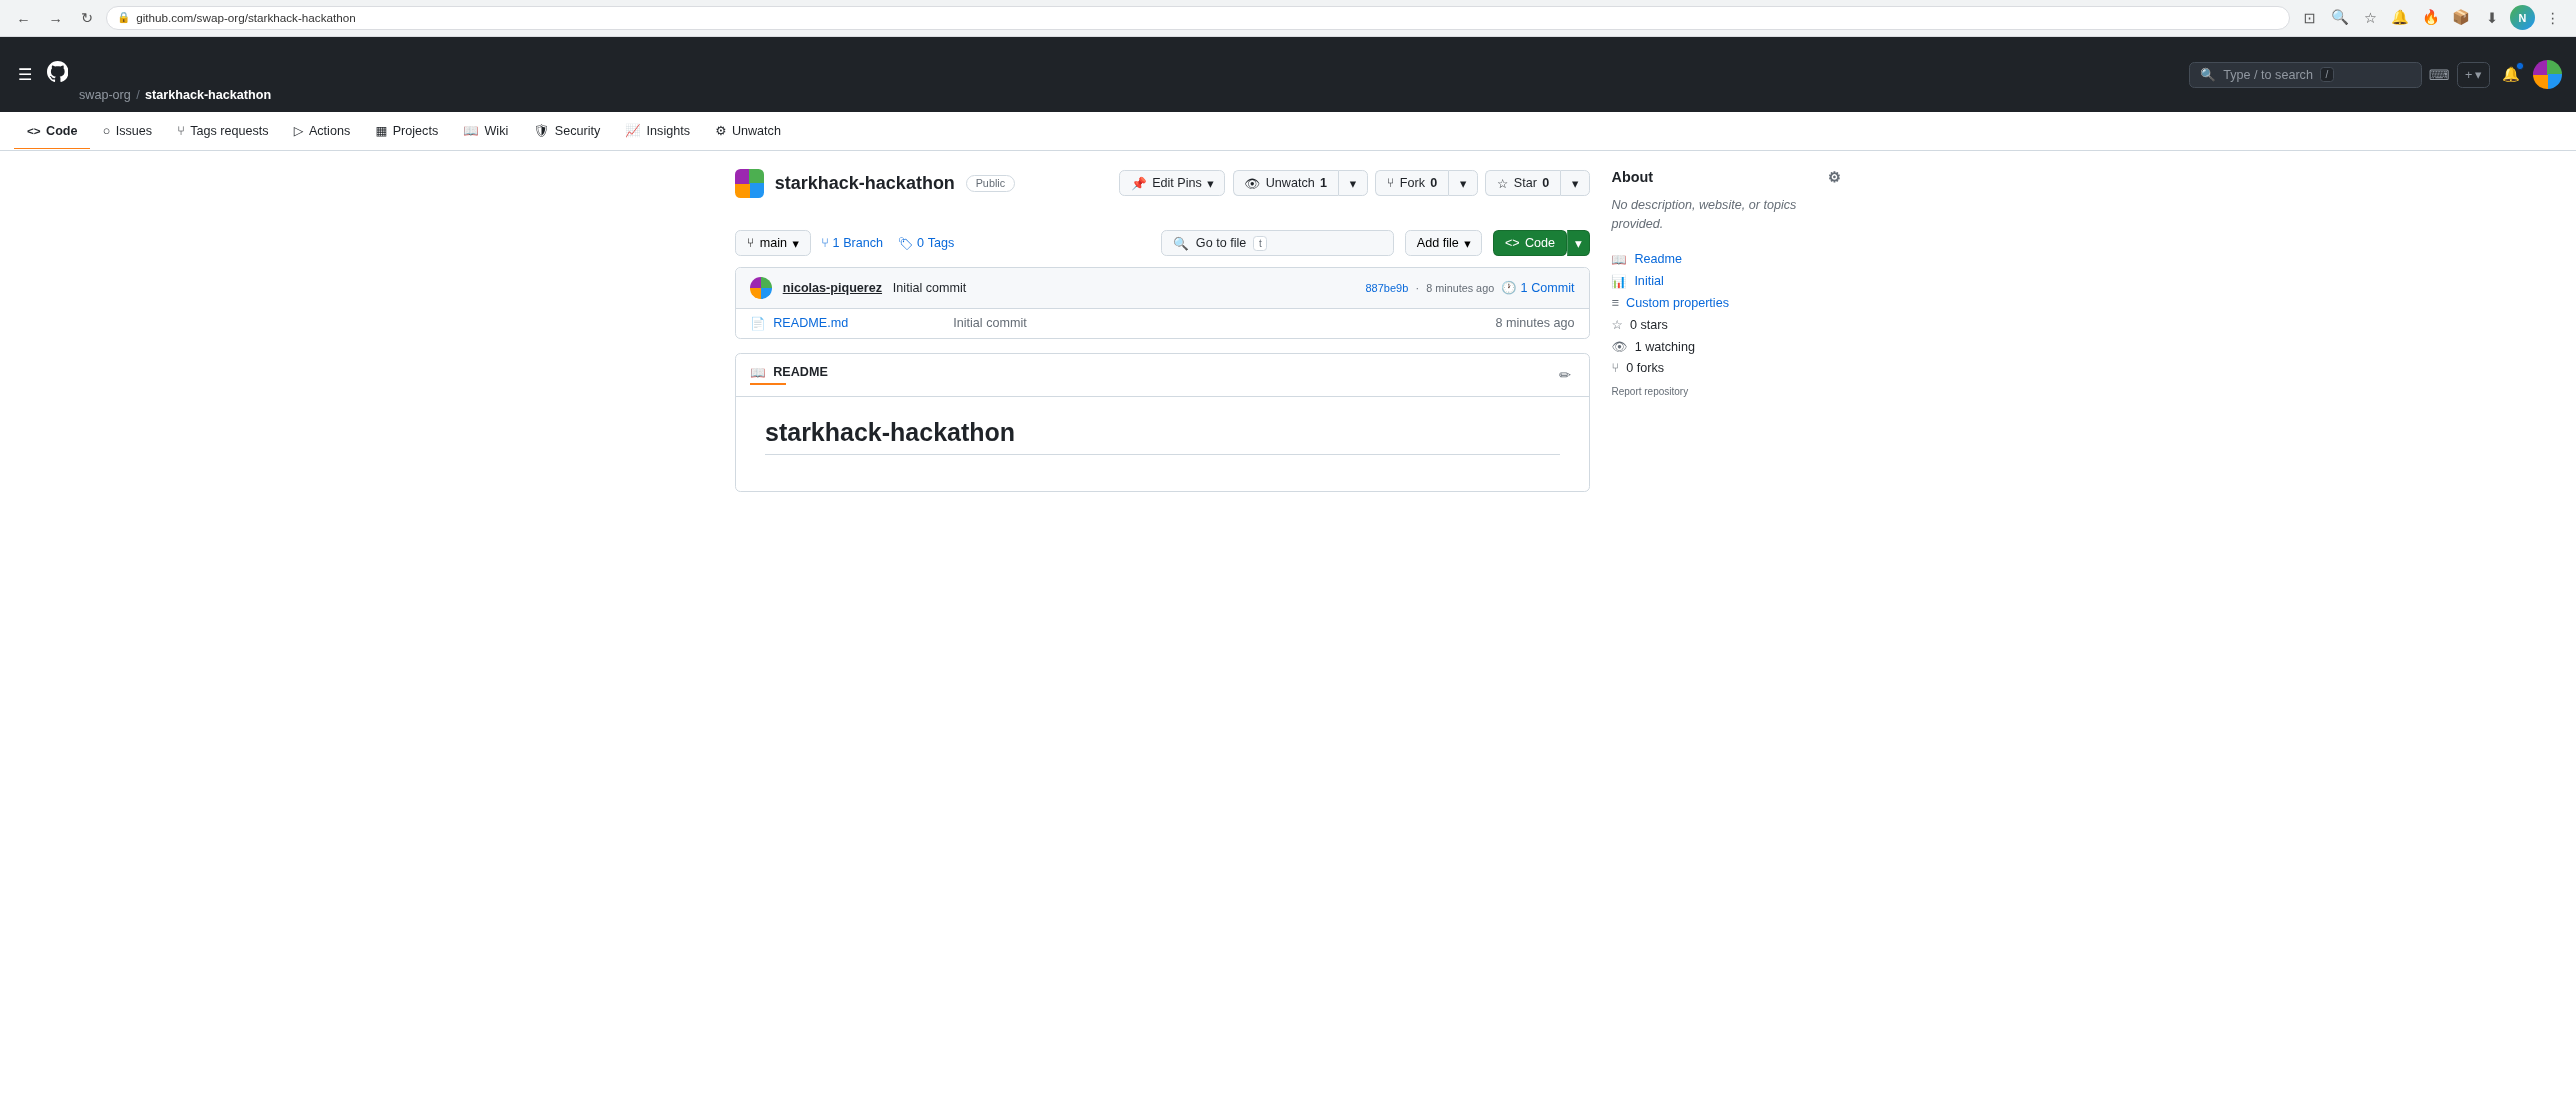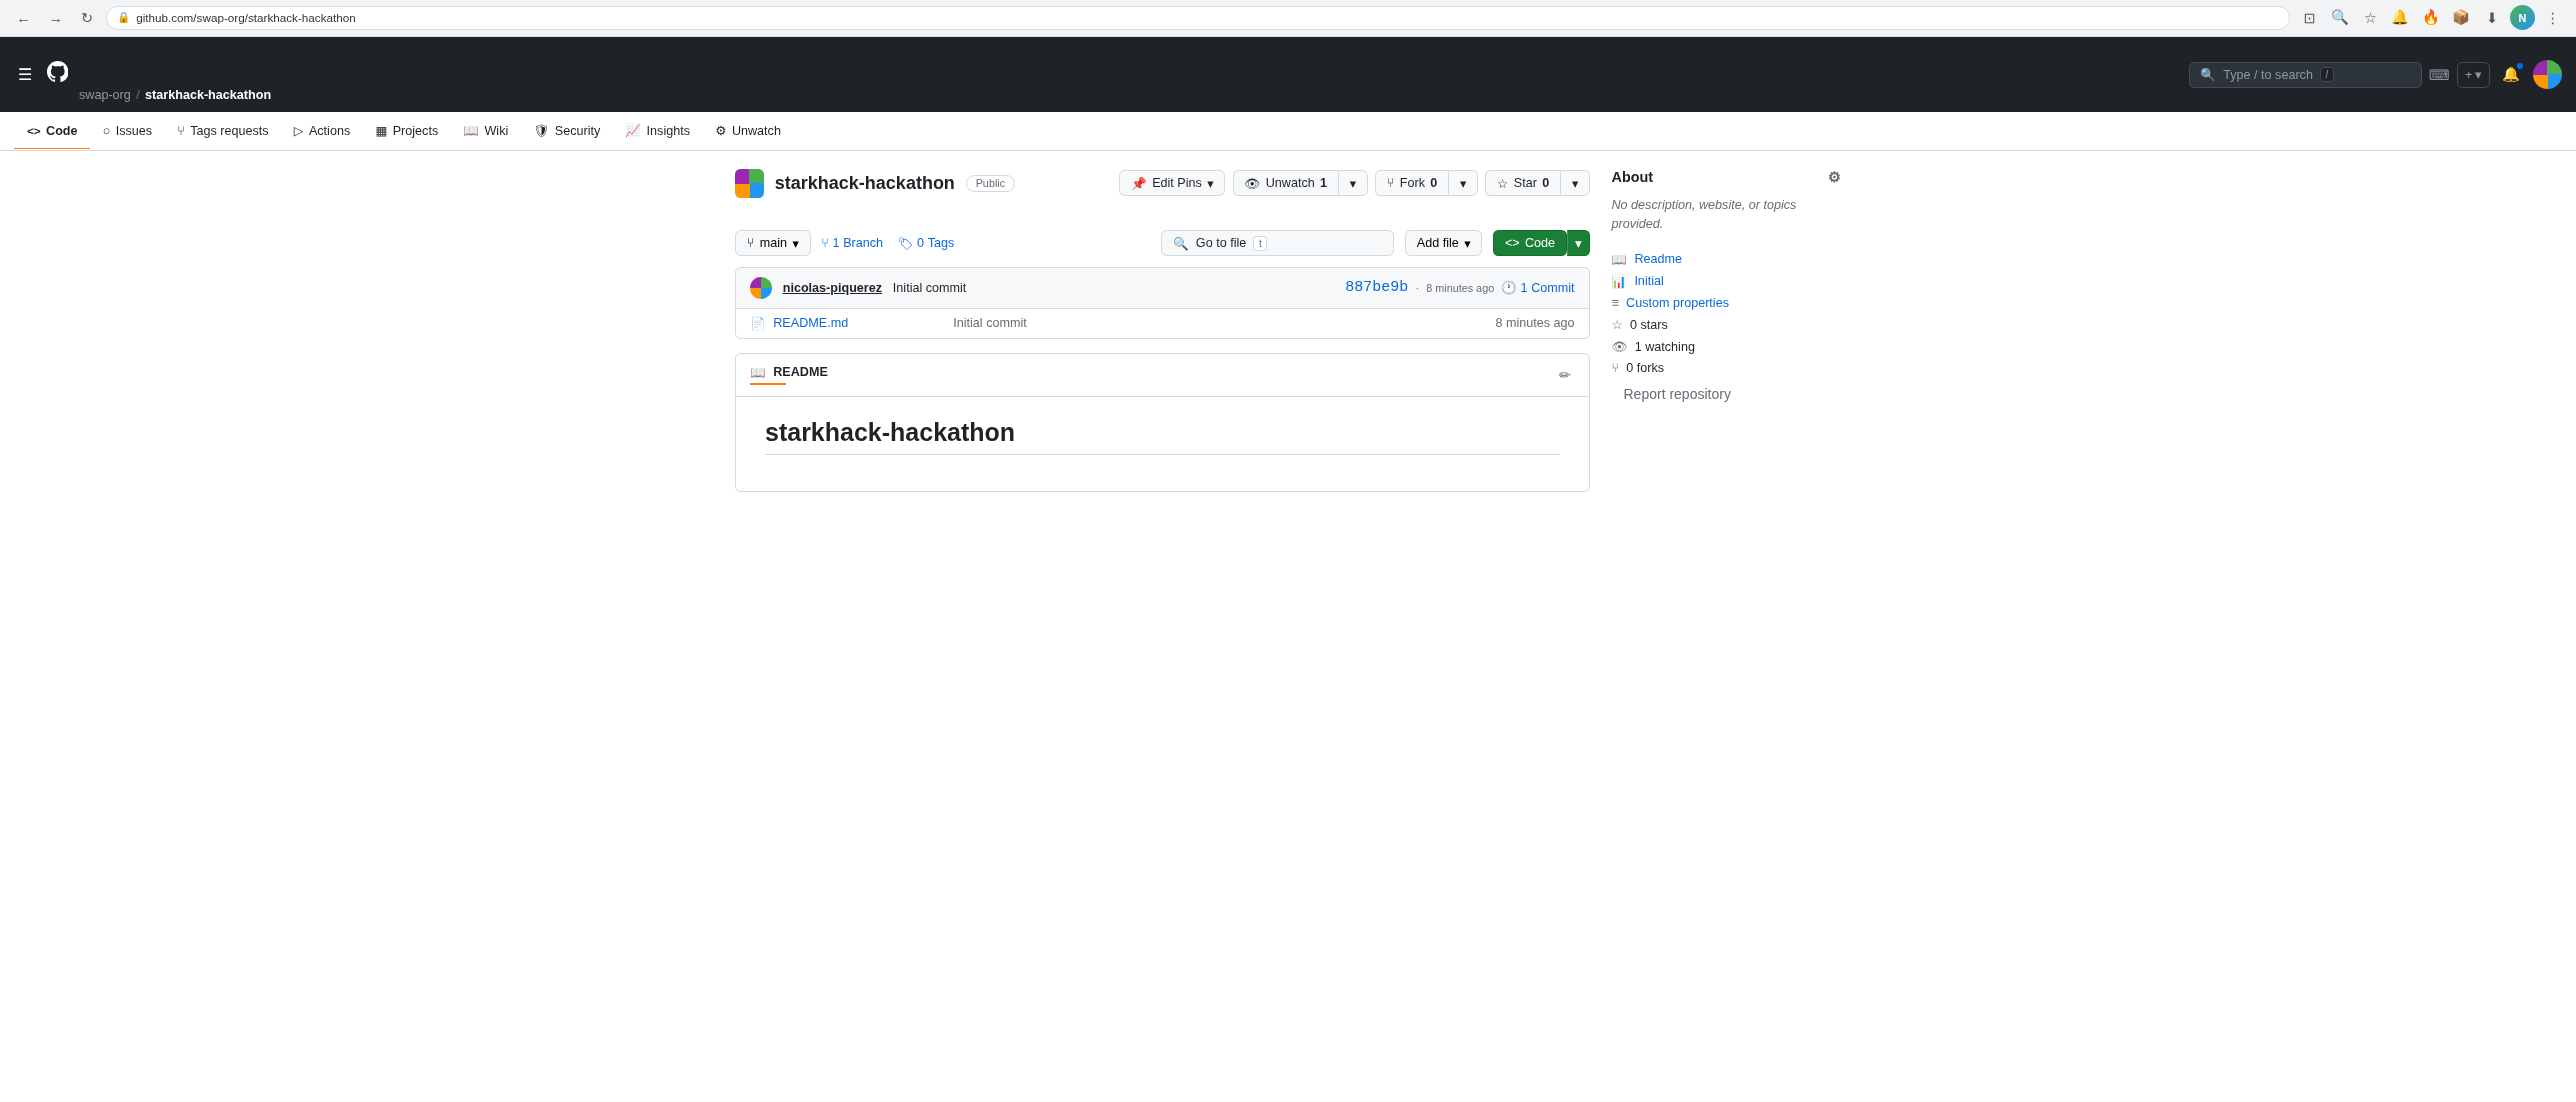--- a/index.html
+++ b/index.html
@@ -60,21 +60,21 @@
     .code-btn { background: #1a7f37; color: #fff; border: 0.9px solid rgba(0,0,0,0.15); border-radius: 5.4px; padding: 4.5px 10.8px; font-size: 12.6px; cursor: pointer; display: flex; align-items: center; gap: 5.4px; font-weight: 500; }
     .code-btn-dropdown { background: #1a7f37; color: #fff; border: 0.9px solid rgba(0,0,0,0.15); border-radius: 0 5.4px 5.4px 0; border-left: 0.9px solid rgba(255,255,255,0.2); padding: 4.5px 7.2px; cursor: pointer; }
 
     
     .file-listing { border: 0.9px solid #d1d9e0; border-radius: 5.4px; margin-bottom: 14.4px; }
     .commit-bar { background: #f6f8fa; border-bottom: 0.9px solid #d1d9e0; padding: 9px 14.4px; display: flex; align-items: center; gap: 10.8px; border-radius: 5.4px 5.4px 0 0; }
     .commit-avatar { width: 21.5px; height: 21.5px; border-radius: 50%; background: conic-gradient(#4CAF50 0deg 90deg, #2196F3 90deg 180deg, #FF9800 180deg 270deg, #9C27B0 270deg 360deg); flex-shrink: 0; }
     .commit-author { color: #1f2328; font-weight: 600; font-size: 12.6px; }
     .commit-message { color: #1f2328; font-size: 12.6px; flex: 1; }
     .commit-hash-area { display: flex; align-items: center; gap: 7.2px; color: #656d76; font-size: 10.8px; margin-left: auto; }
-    .commit-hash { color: #0969da; text-decoration: none; font-size: 15px; font-family: Liberation Mono, monospace; }
+    .commit-hash { color: #0969da; text-decoration: none; font-size: 11px; font-family: Liberation Sans, sans-serif; }
     .commit-count-link { color: #0969da; text-decoration: none; display: flex; align-items: center; gap: 3.6px; font-size: 12.6px; }
 
     .file-row { display: flex; align-items: center; padding: 7.2px 14.4px; border-bottom: 0.9px solid #d1d9e0; }
     .file-row:last-child { border-bottom: none; }
     .file-icon { color: #656d76; margin-right: 7.2px; font-size: 12.6px; }
     .file-name { color: #0969da; text-decoration: none; font-size: 12.6px; flex: 0 0 180px; }
     .file-commit-msg { color: #656d76; font-size: 12.6px; flex: 1; }
     .file-time { color: #656d76; font-size: 12.6px; text-align: right; }
 
     
@@ -87,21 +87,21 @@
 
     
     .sidebar-section { margin-bottom: 21.5px; }
     .sidebar-title { font-size: 14.4px; font-weight: 600; color: #1f2328; margin-bottom: 10.8px; display: flex; align-items: center; justify-content: space-between; gap: 20px; }
     .sidebar-gear { color: #656d76; cursor: pointer; font-size: 14.4px; }
     .sidebar-description { color: #656d76; font-style: italic; font-size: 12.6px; line-height: 1.5; margin-bottom: 14.4px; }
     .sidebar-link { display: flex; align-items: center; gap: 7.2px; color: #0969da; text-decoration: none; font-size: 12.6px; padding: 3.6px 0; }
     .sidebar-link .link-icon { color: #656d76; font-size: 12.6px; }
     .sidebar-stat { display: flex; align-items: center; gap: 7.2px; color: #1f2328; font-size: 12.6px; padding: 3.6px 0; }
     .sidebar-stat .stat-icon { color: #656d76; font-size: 12.6px; }
-    .sidebar-report { color: #656d76; font-size: 14px; text-decoration: none; margin-top: 7.2px; display: block; margin-left: 12px; }
+    .sidebar-report { color: #656d76; font-size: 10px; text-decoration: none; margin-top: 7.2px; display: block; }
 
     .divider-line { width: 36px; height: 1.8px; background: #fd7e14; margin-top: 3.6px; }
 
     .btn-group { display: flex; }
     .btn-group .action-btn:not(:last-child) { border-right: none; border-radius: 5.4px 0 0 5.4px; }
   </style>
 </head>
 <body>
 
 <div class="browser-chrome">

